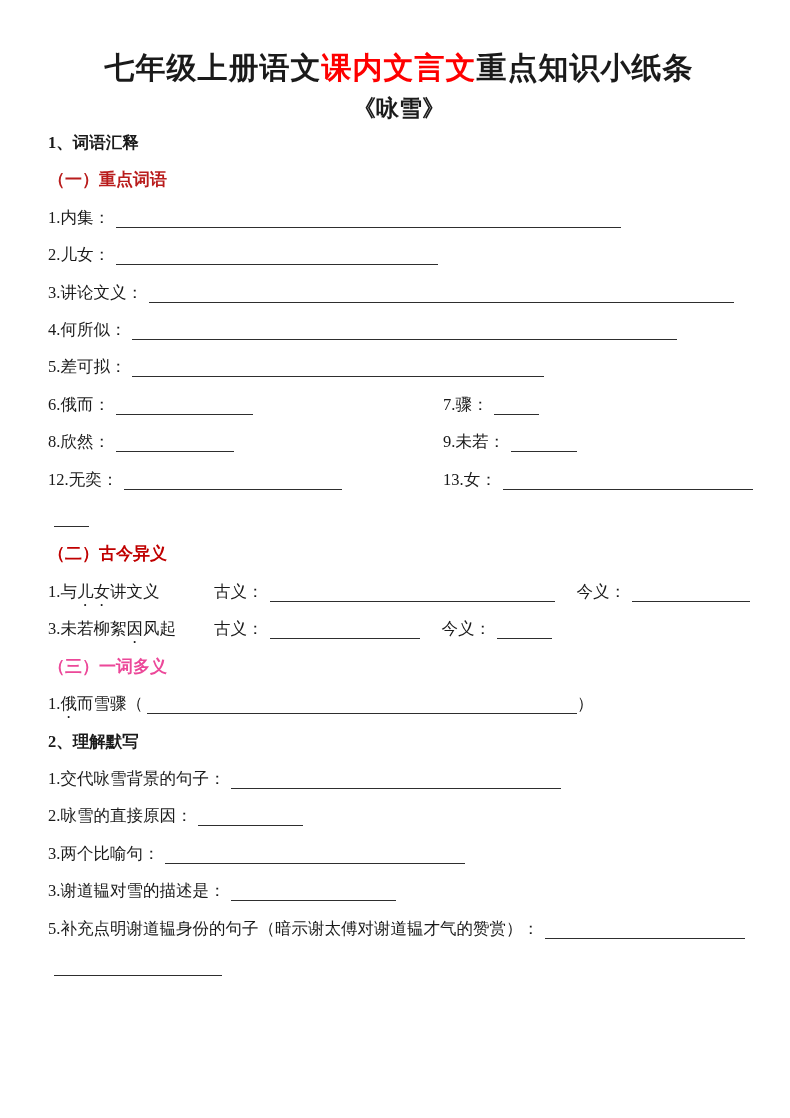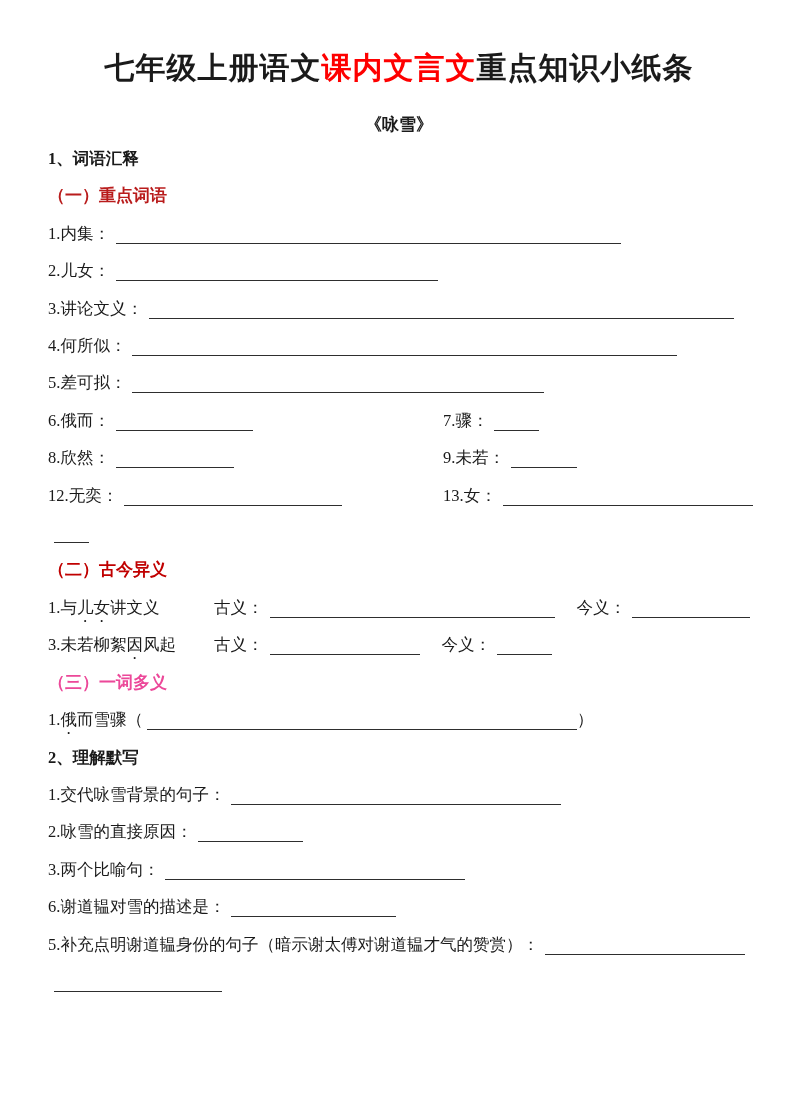--- a/index.html
+++ b/index.html
@@ -7,21 +7,21 @@
     width:790px;height:1118px;overflow:hidden;
     font-family:"Liberation Serif","DejaVu Serif",serif;
     color:#1a1a1a;
   }
   .page{padding:34px 40px 0 48px;}
   .title{
     text-align:center;font-size:30px;font-weight:bold;
     letter-spacing:1px;line-height:44px;margin-top:12px;white-space:nowrap;
   }
   .subtitle{
-    text-align:center;font-size:17px;font-weight:bold;line-height:30px;margin-top:20px;
+    text-align:center;font-size:23px;font-weight:bold;line-height:30px;margin-top:4px;
   }
   .h-black{font-size:16.5px;font-weight:bold;line-height:37.4px;white-space:nowrap;}
   .h-red{font-size:17px;font-weight:bold;line-height:37.4px;white-space:nowrap;}
   .row{font-size:16.5px;line-height:37.4px;white-space:nowrap;}
   .cell1{display:inline-block;width:395px;}
   .phrase{display:inline-block;width:166px;}
   .lbl{display:inline;}
   .u{
     display:inline-block;height:1px;border-bottom:1.2px solid #2e2e2e;
     vertical-align:-5px;margin-left:6px;
@@ -70,18 +70,18 @@
   <div class="h-red" id="sub3-heading" style="color: #ec4899;">（三）一词多义</div>
   <div id="duoyi">
       <div class="row"><span class="lbl"><span>1.</span><span class="e">俄</span><span>而雪骤（</span></span><span class="u tight" style="width: 430px;"></span><span class="lbl">）</span></div>
     </div>
 
   <div class="h-black">2、理解默写</div>
   <div id="dictation">
       <div class="row"><span class="lbl">1.交代咏雪背景的句子：</span><span class="u" style="width: 330px;"></span></div>
       <div class="row"><span class="lbl">2.咏雪的直接原因：</span><span class="u" style="width: 105px;"></span></div>
       <div class="row"><span class="lbl">3.两个比喻句：</span><span class="u" style="width: 300px;"></span></div>
-      <div class="row"><span class="lbl">6.谢道韫对雪的描述是：</span><span class="u" style="width: 165px;"></span></div>
+      <div class="row"><span class="lbl">3.谢道韫对雪的描述是：</span><span class="u" style="width: 165px;"></span></div>
       <div class="row"><span class="lbl">5.补充点明谢道韫身份的句子（暗示谢太傅对谢道韫才气的赞赏）：</span><span class="u" style="width: 200px;"></span></div>
       <div class="row"><span class="u" style="width: 168px;"></span></div>
     </div>
 
 </div>
 
 </body></html>

